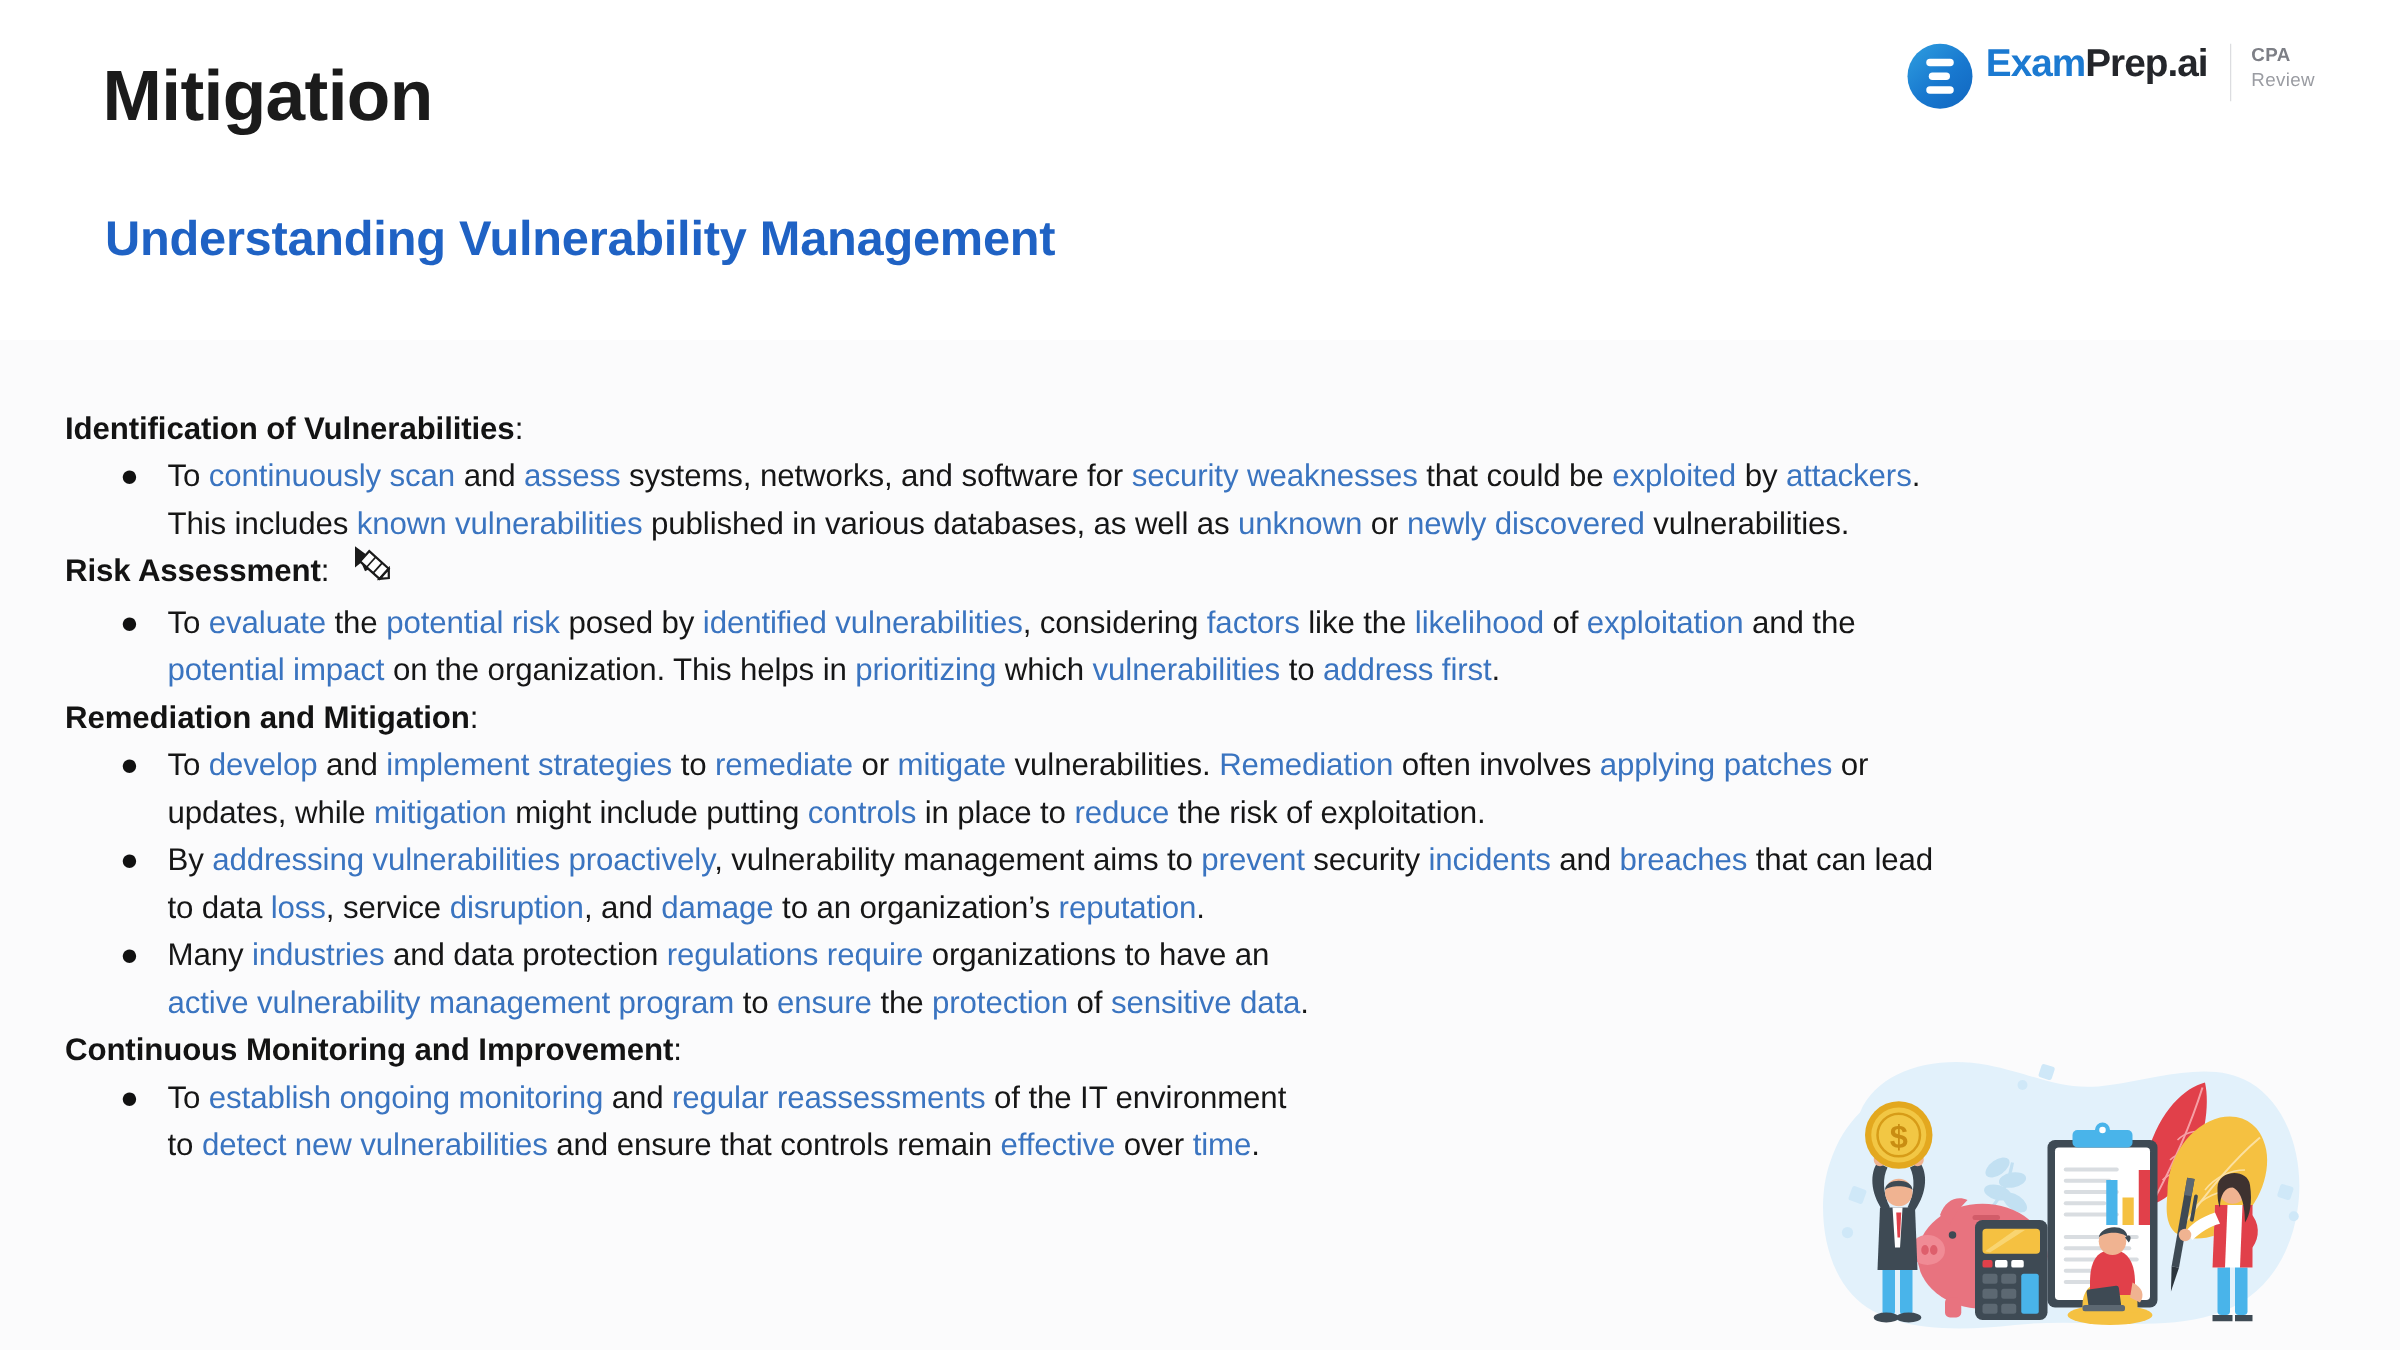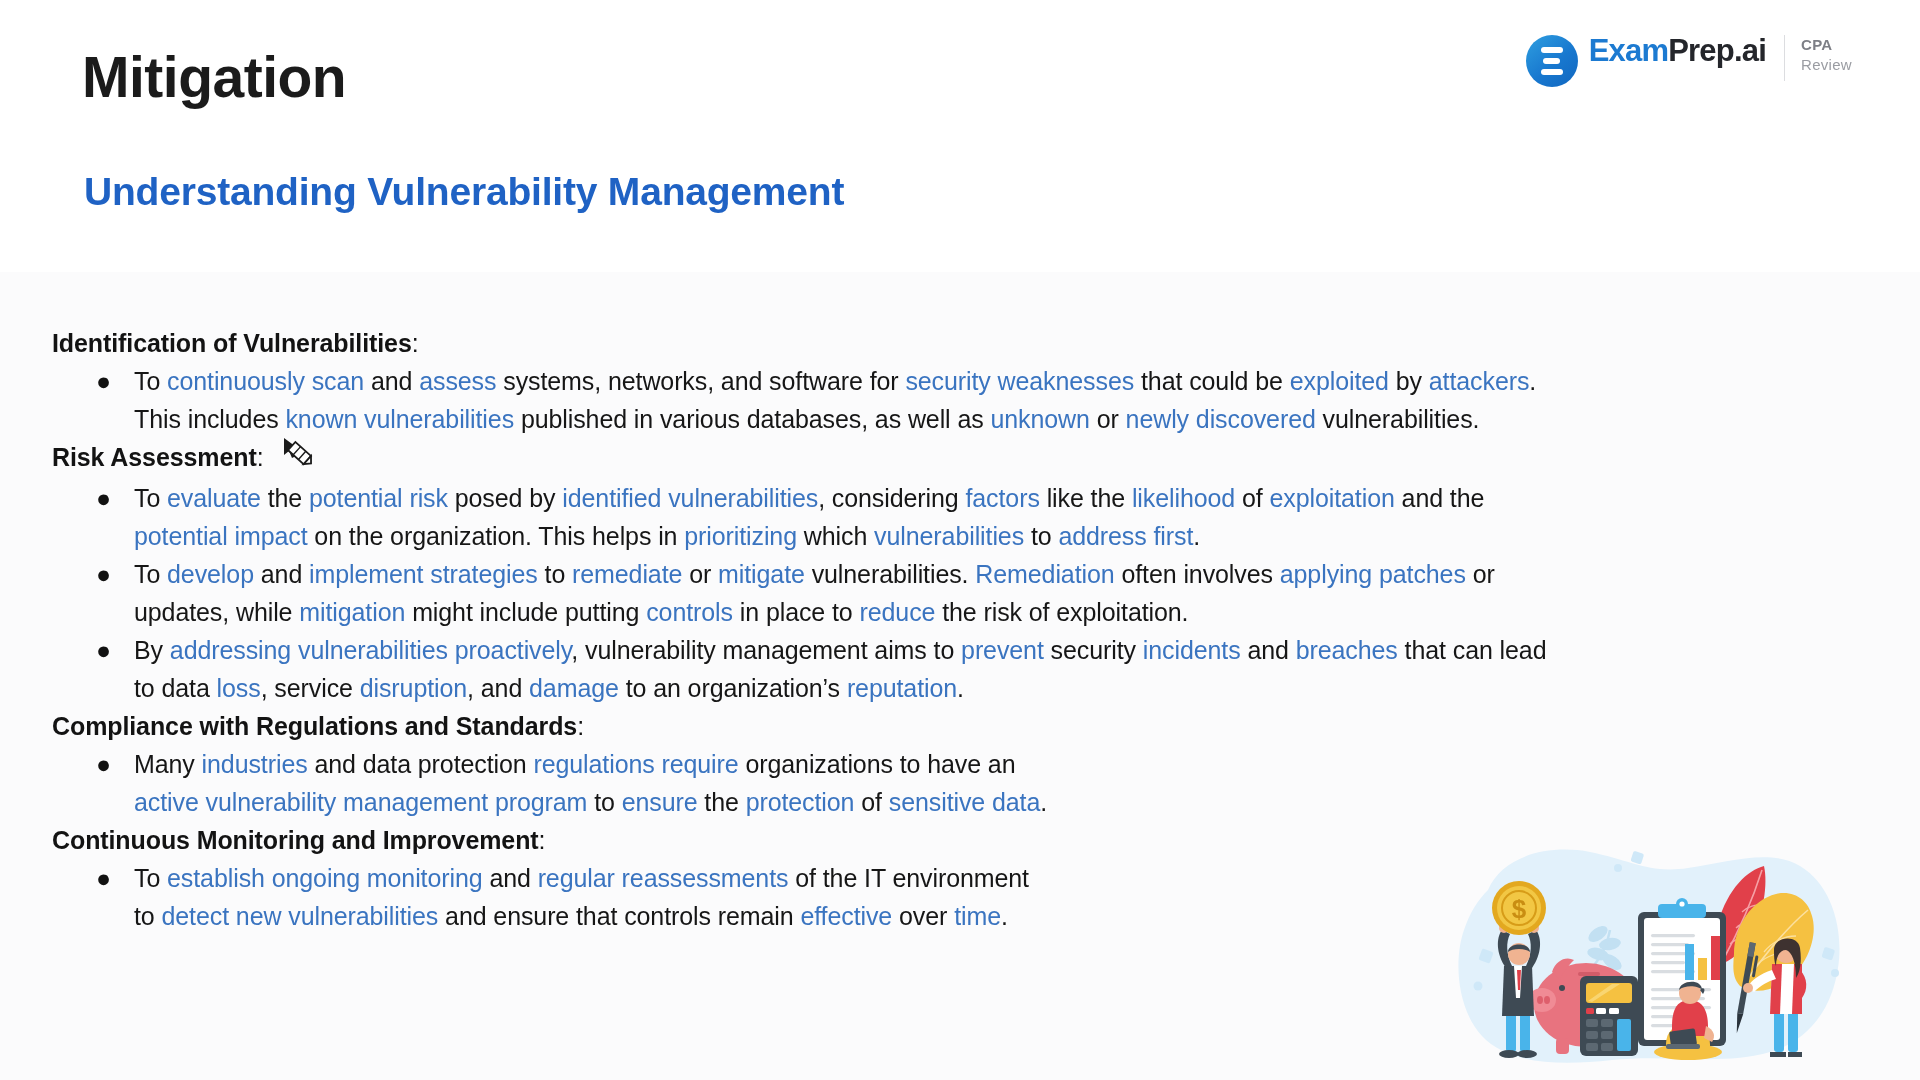--- a/index.html
+++ b/index.html
@@ -371,31 +371,31 @@
               <line x1="17" y1="9" x2="17" y2="20" stroke="#1b1b1b" stroke-width="1.4"></line>
               <line x1="24" y1="9" x2="24" y2="20" stroke="#1b1b1b" stroke-width="1.4"></line>
             </g>
           </svg>
       </span></div>
       <div class="bullet-row">
         <span class="bullet-dot">●</span>
         <span class="bullet-text"><span>To </span><span class="hl">evaluate</span><span> the </span><span class="hl">potential risk</span><span> posed by </span><span class="hl">identified vulnerabilities</span><span>, considering </span><span class="hl">factors</span><span> like the </span><span class="hl">likelihood</span><span> of </span><span class="hl">exploitation</span><span> and the</span><br><span class="hl">potential impact</span><span> on the organization. This helps in </span><span class="hl">prioritizing</span><span> which </span><span class="hl">vulnerabilities</span><span> to </span><span class="hl">address first</span><span>.</span></span>
       </div>
 
+      <div class="head-line"><span>Remediation and Mitigation</span><span class="colon">:</span></div>
       <div class="bullet-row">
         <span class="bullet-dot">●</span>
         <span class="bullet-text"><span>To </span><span class="hl">develop</span><span> and </span><span class="hl">implement strategies</span><span> to </span><span class="hl">remediate</span><span> or </span><span class="hl">mitigate</span><span> vulnerabilities. </span><span class="hl">Remediation</span><span> often involves </span><span class="hl">applying patches</span><span> or</span><br><span>updates, while </span><span class="hl">mitigation</span><span> might include putting </span><span class="hl">controls</span><span> in place to </span><span class="hl">reduce</span><span> the risk of exploitation.</span></span>
       </div>
 
       <div class="bullet-row">
         <span class="bullet-dot">●</span>
         <span class="bullet-text"><span>By </span><span class="hl">addressing vulnerabilities proactively</span><span>, vulnerability management aims to </span><span class="hl">prevent</span><span> security </span><span class="hl">incidents</span><span> and </span><span class="hl">breaches</span><span> that can lead</span><br><span>to data </span><span class="hl">loss</span><span>, service </span><span class="hl">disruption</span><span>, and </span><span class="hl">damage</span><span> to an organization’s </span><span class="hl">reputation</span><span>.</span></span>
       </div>
 
-      <div class="head-line"><span>Compliance with Regulations and Standards</span><span class="colon">:</span></div>
       <div class="bullet-row">
         <span class="bullet-dot">●</span>
         <span class="bullet-text narrow"><span>Many </span><span class="hl">industries</span><span> and data protection </span><span class="hl">regulations require</span><span> organizations to have an</span><br><span class="hl">active vulnerability management program</span><span> to </span><span class="hl">ensure</span><span> the </span><span class="hl">protection</span><span> of </span><span class="hl">sensitive data</span><span>.</span></span>
       </div>
 
       <div class="head-line"><span>Continuous Monitoring and Improvement</span><span class="colon">:</span></div>
       <div class="bullet-row">
         <span class="bullet-dot">●</span>
         <span class="bullet-text narrow2"><span>To </span><span class="hl">establish ongoing monitoring</span><span> and </span><span class="hl">regular reassessments</span><span> of the IT environment</span><br><span>to </span><span class="hl">detect new vulnerabilities</span><span> and ensure that controls remain </span><span class="hl">effective</span><span> over </span><span class="hl">time</span><span>.</span></span>
       </div>

